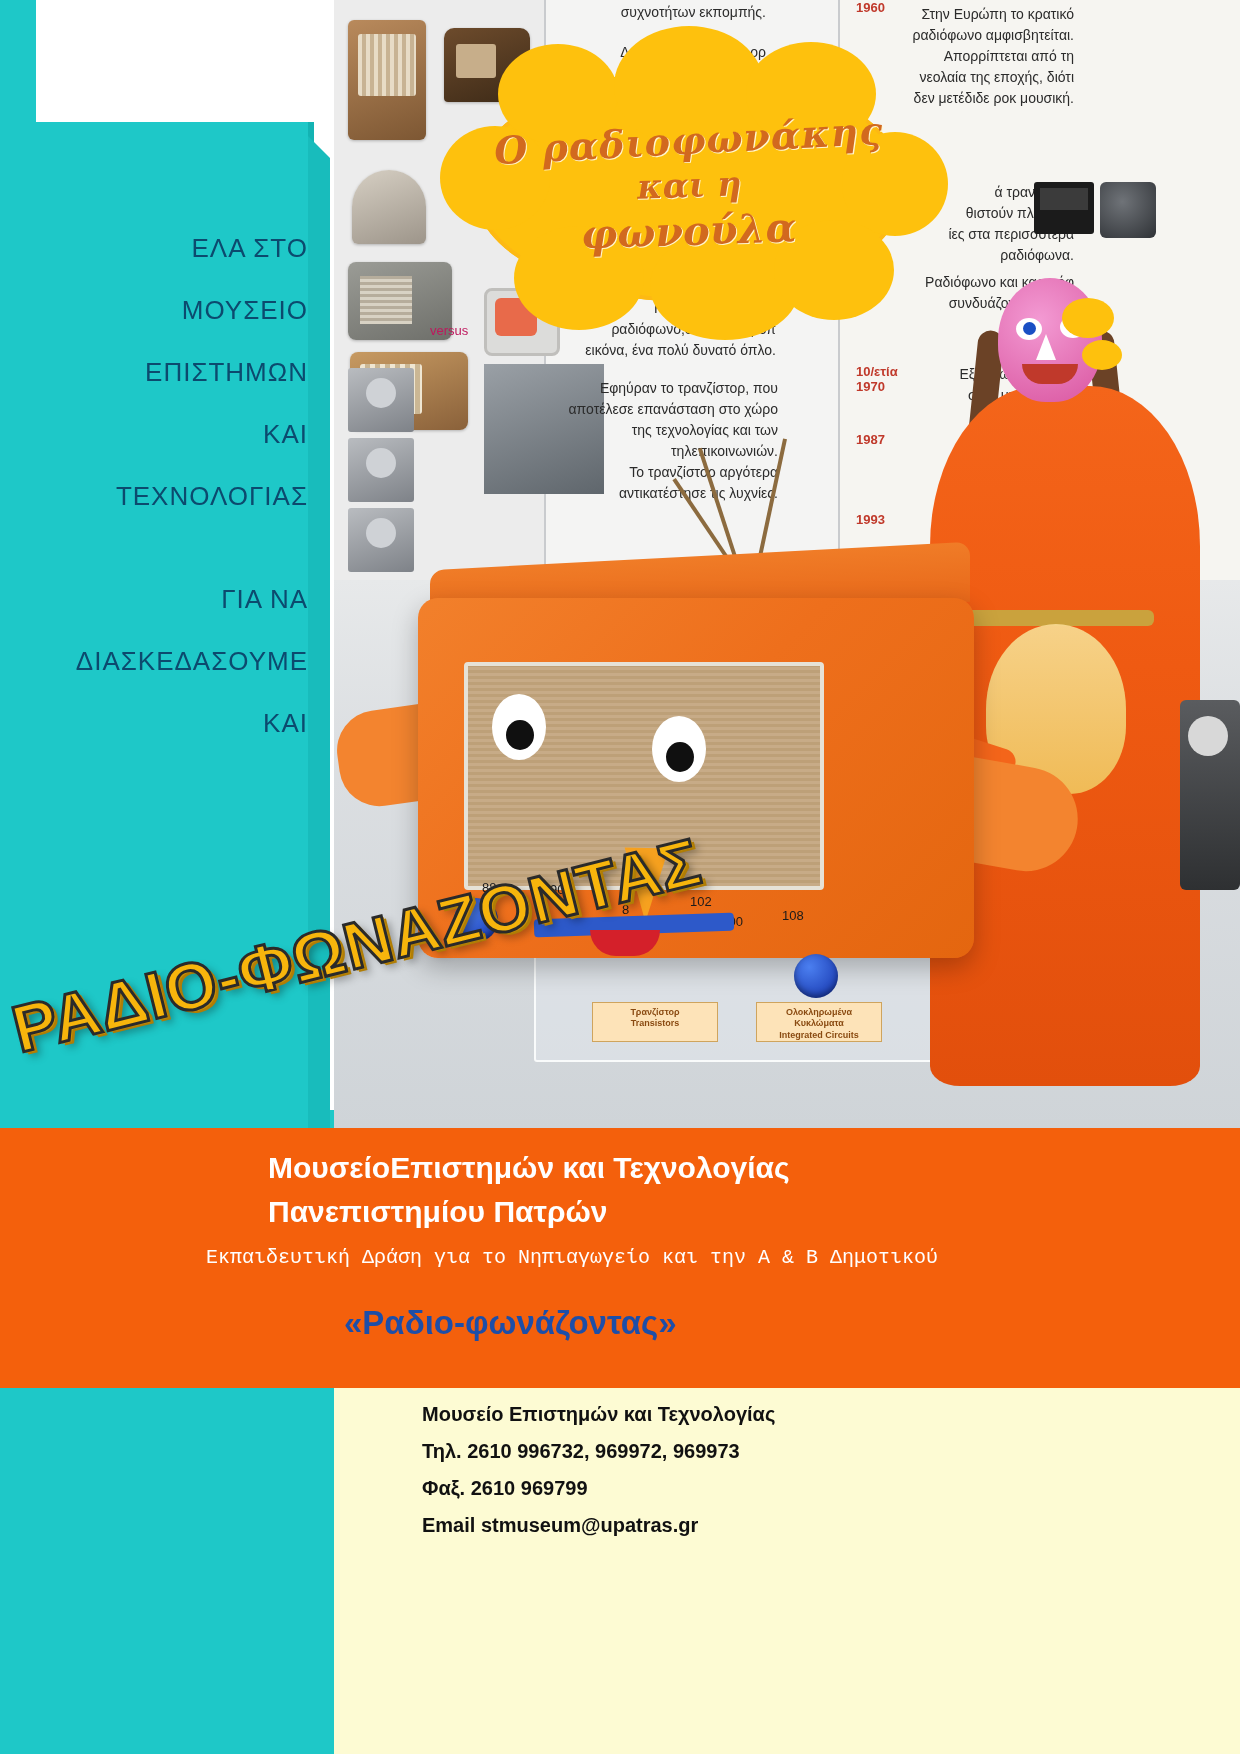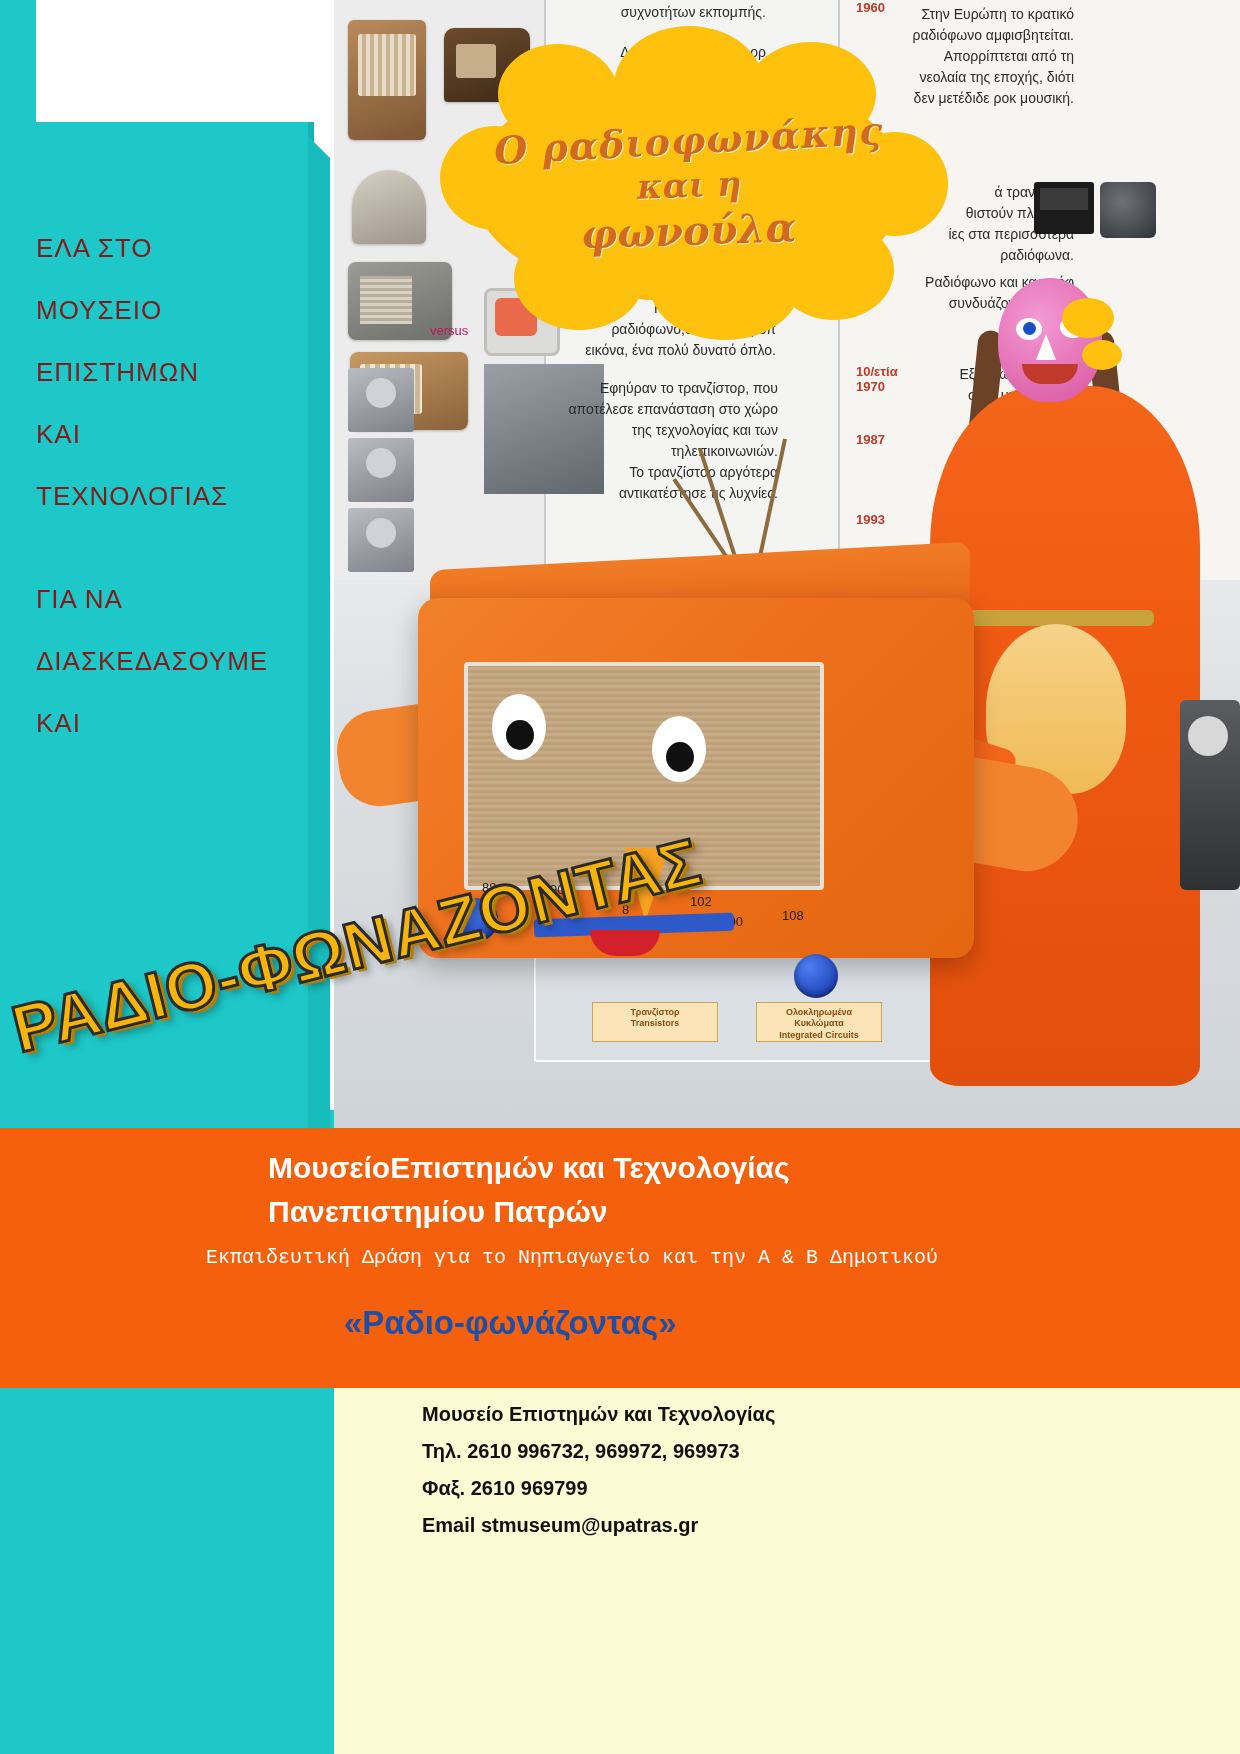--- a/index.html
+++ b/index.html
@@ -371,22 +371,22 @@
     position: absolute; left: 0; top: 0; width: 36px; height: 1128px;
     background: #1ec8c8;
   }
   .teal-strip-bottom {
     position: absolute; left: 0; top: 1110px; width: 334px; height: 18px;
     background: #1ec8c8;
   }
   .teal-text {
     position: absolute;
     left: 0; right: 0; top: 96px;
-    text-align: left;
-    color: #7f1d1d;
+    text-align: right;
+    color: #0c4a6e;
     font-size: 26px;
     line-height: 2.38;
     letter-spacing: 1px;
     font-family: "Liberation Sans", sans-serif;
   }
   .teal-text .gap { display: block; height: 42px; }
 
   
   .wordart {
     position: absolute;

